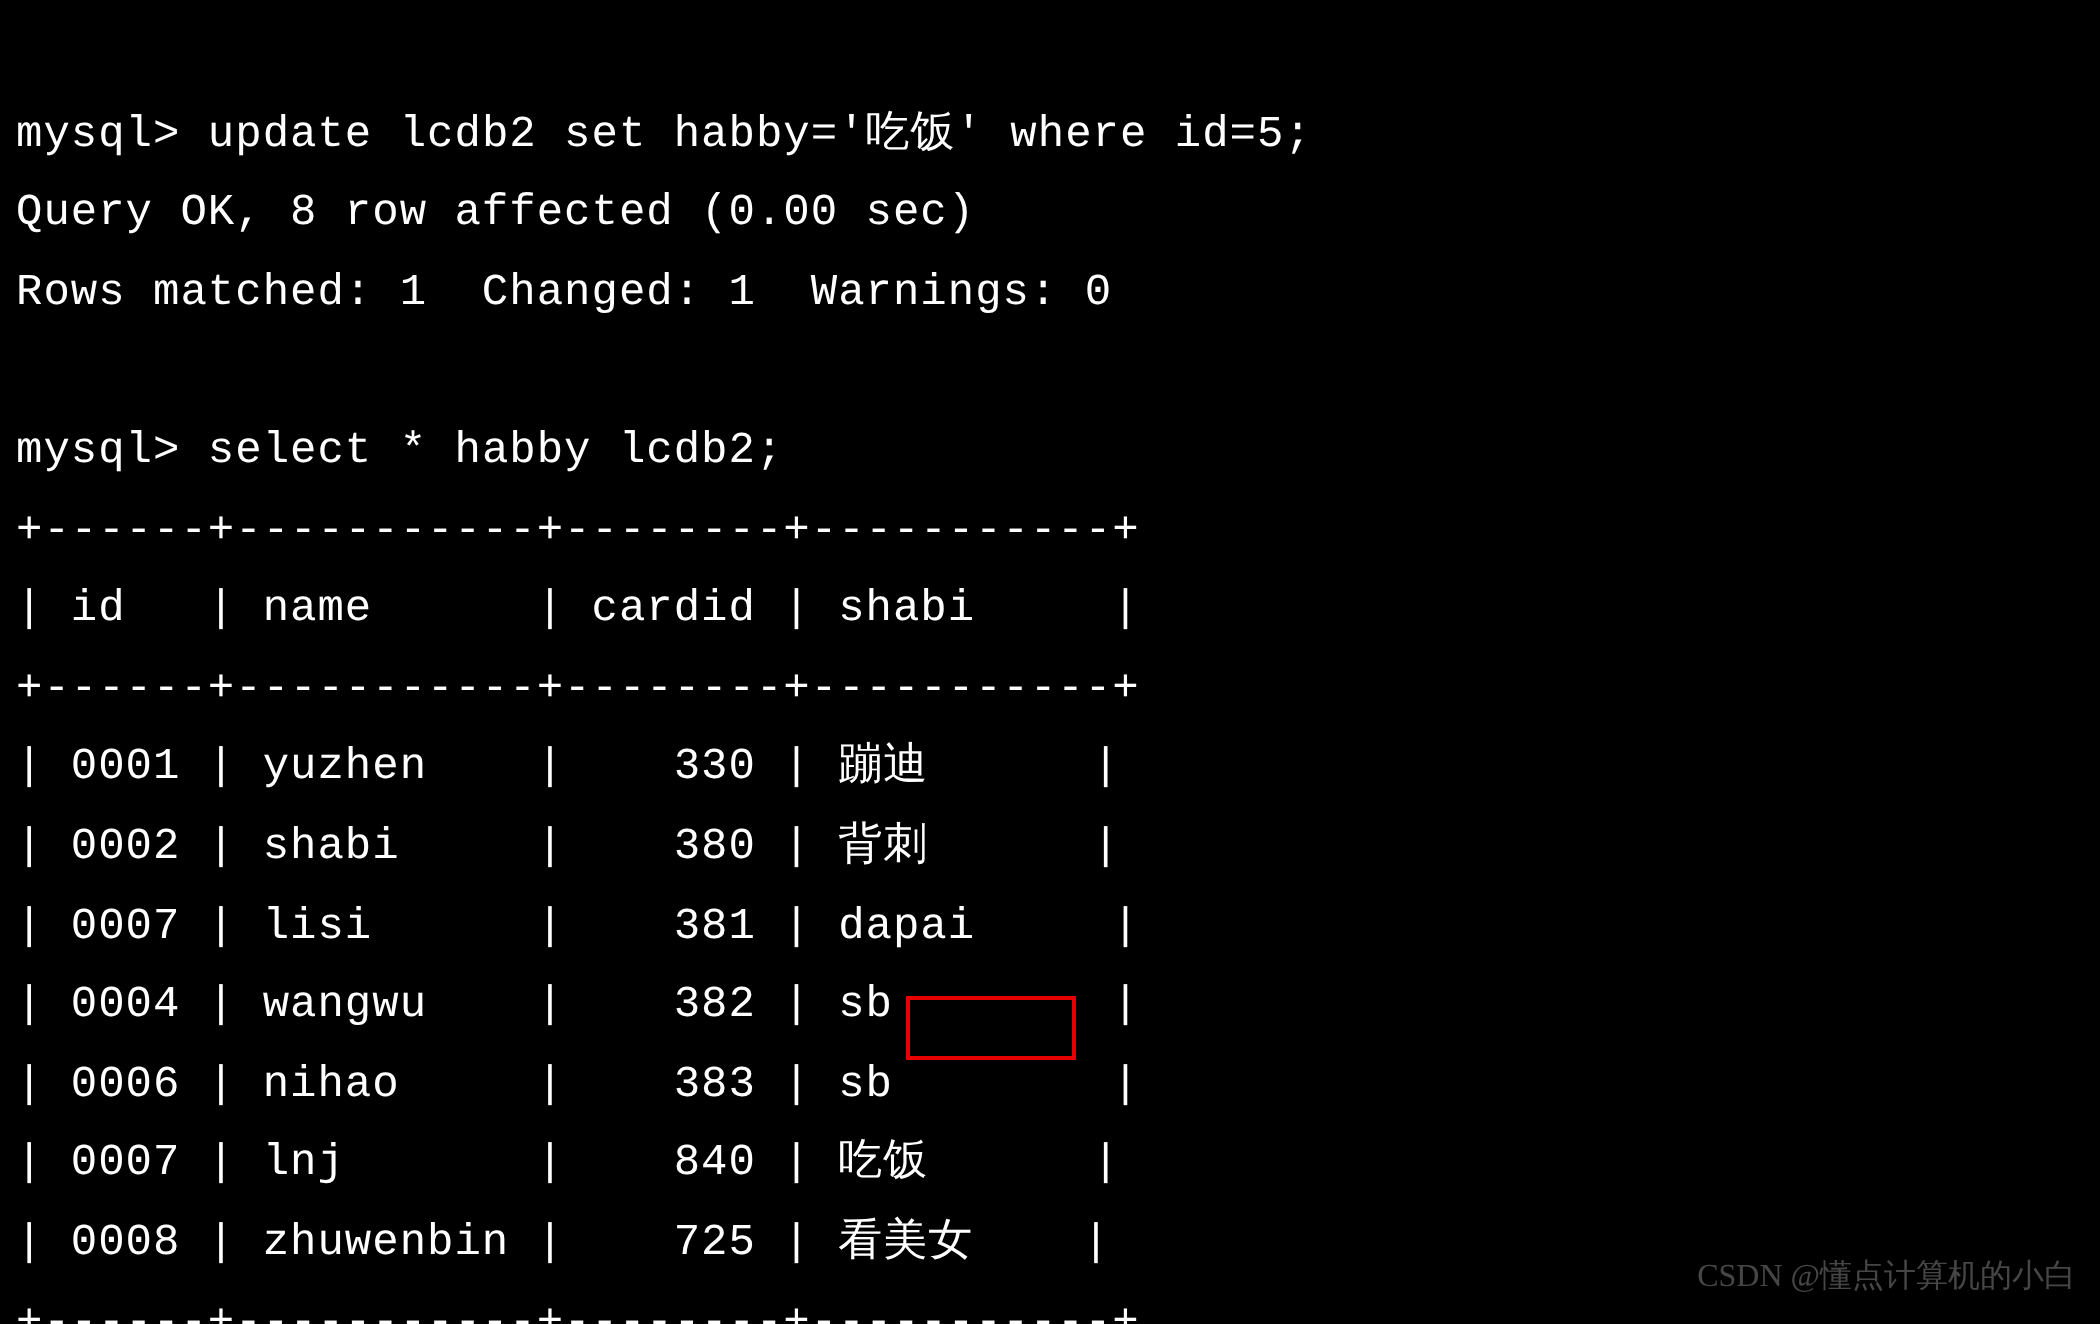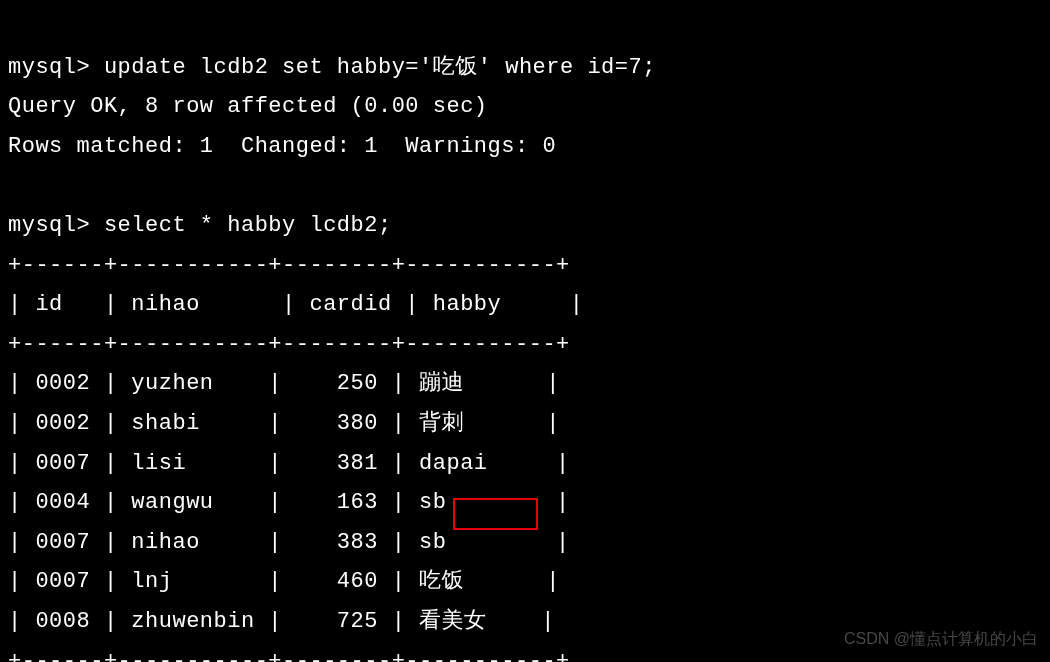--- a/index.html
+++ b/index.html
@@ -27,41 +27,41 @@
       position: absolute;
       border: 2px solid #e60000;
       pointer-events: none;
     }
     .watermark {
       position: absolute;
       bottom: 8px;
       right: 12px;
       color: rgba(200,200,200,0.35);
       font-size: 16px;
-      font-family: Liberation Sans, sans-serif;
+      font-family: Liberation Serif, serif;
     }
   </style>
 </head>
 <body>
 
 <div class="terminal">
-<span>mysql&gt;</span> <span>update lcdb2 set habby='吃饭' where id=7;</span>
+<span>mysql&gt;</span> <span>update lcdb2 set habby='吃饭' where id=5;</span>
 <span>Query OK, 8 row affected (0.00 sec)</span>
 <span>Rows matched: 1  Changed: 1  Warnings: 0</span>
 
 <span>mysql&gt;</span> <span>select * habby lcdb2;</span>
 <span>+------+-----------+--------+-----------+</span>
-<span>| id   | nihao      | cardid | habby     |</span>
+<span>| id   | name      | cardid | shabi     |</span>
 <span>+------+-----------+--------+-----------+</span>
-<span>| 0002 | yuzhen    |    250 | 蹦迪      |</span>
+<span>| 0001 | yuzhen    |    330 | 蹦迪      |</span>
 <span>| 0002 | shabi     |    380 | 背刺      |</span>
 <span>| 0007 | lisi      |    381 | dapai     |</span>
-<span>| 0004 | wangwu    |    163 | sb        |</span>
-<span>| 0007 | nihao     |    383 | sb        |</span>
-<span>| 0007 | lnj       |    460 | 吃饭      |</span>
+<span>| 0004 | wangwu    |    382 | sb        |</span>
+<span>| 0006 | nihao     |    383 | sb        |</span>
+<span>| 0007 | lnj       |    840 | 吃饭      |</span>
 <span>| 0008 | zhuwenbin |    725 | 看美女    |</span>
 <span>+------+-----------+--------+-----------+</span>
 
 </div>
 
 <div class="highlight-box" style="left:453px; top:498px; width:85px; height:32px;"></div>
 
 <div class="watermark">CSDN @懂点计算机的小白</div>
 
 </body></html>

